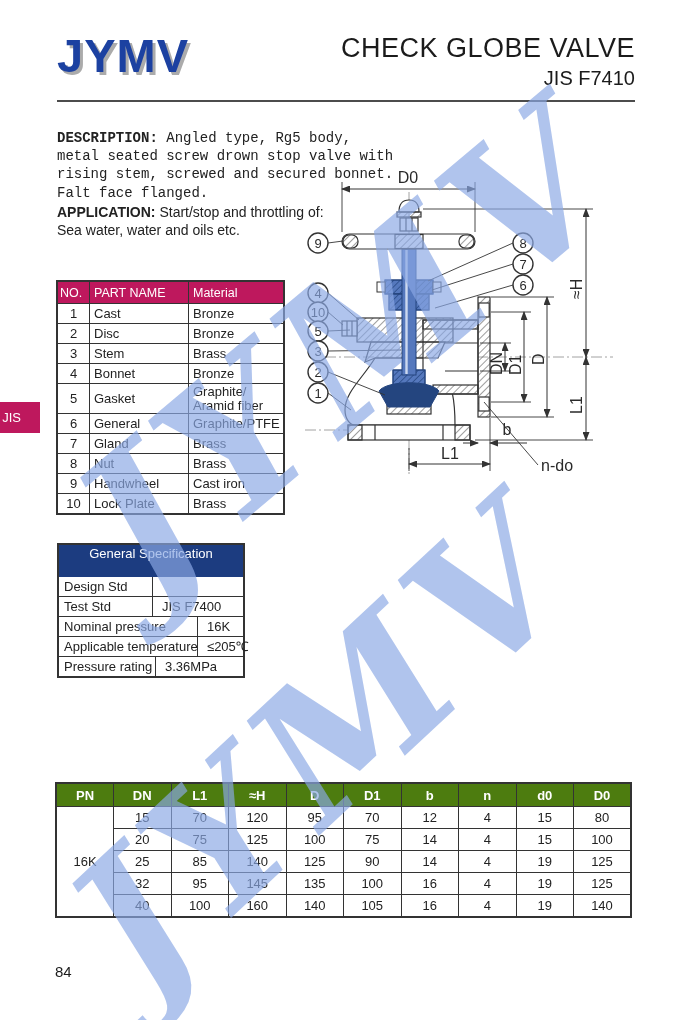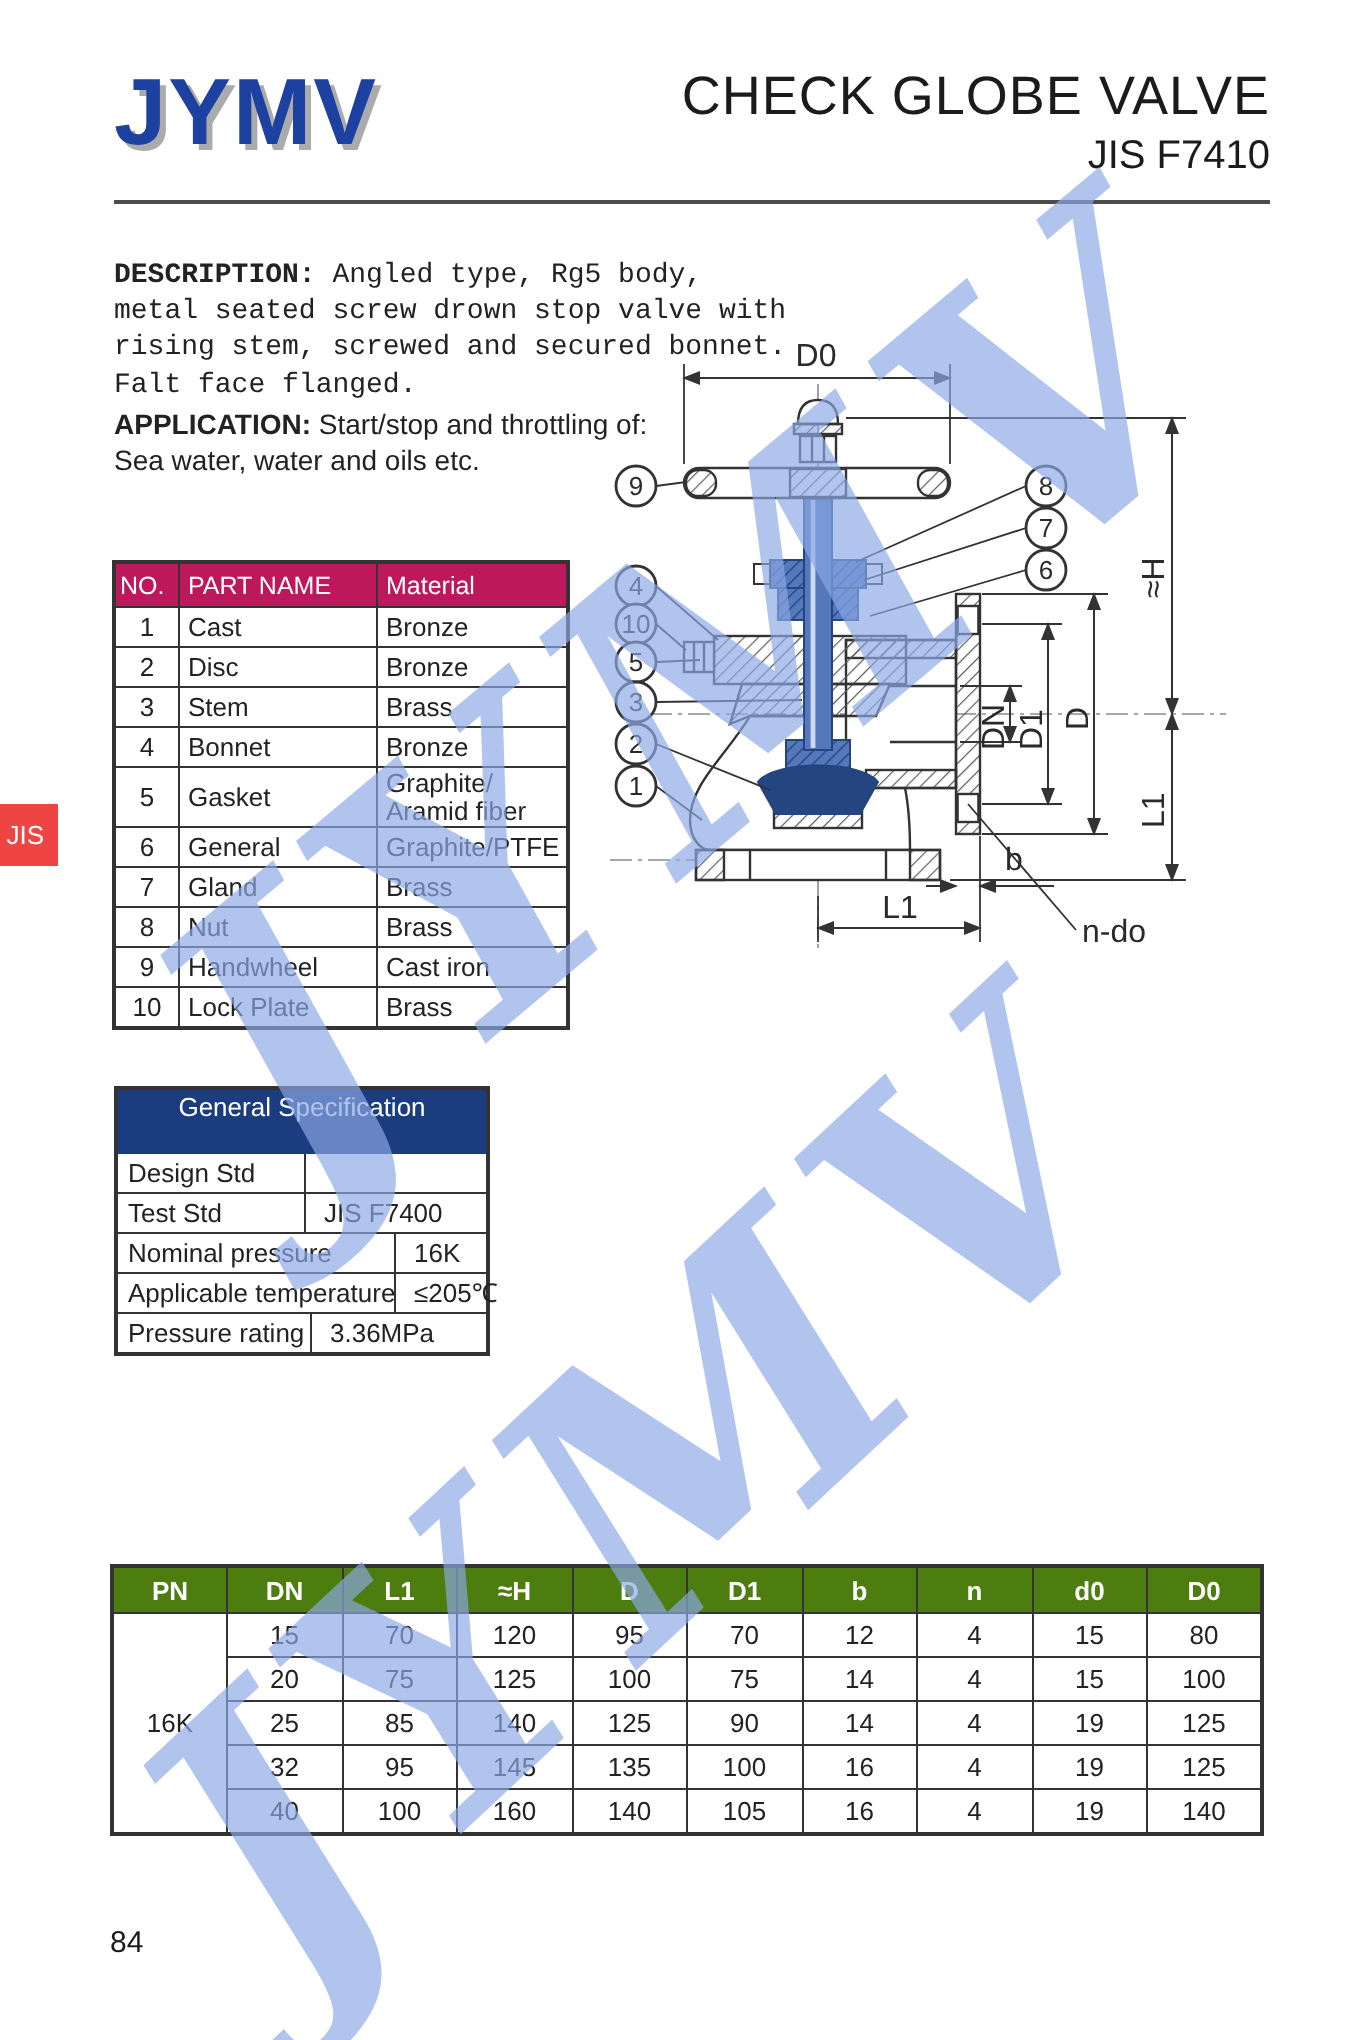--- a/index.html
+++ b/index.html
@@ -32,22 +32,22 @@
   .parts table{width:201px;table-layout:fixed;border:2px solid #333;}
   .parts th,.parts td{border:1px solid #333;font-size:13px;padding:1px 4px;height:17px;}
   .parts th{background:#be185d;color:#fff;font-weight:normal;font-size:12.5px;text-align:left;padding:2px 4px;}
   .parts th:nth-child(1){width:25px;padding-left:2px;}
   .parts th:nth-child(2){width:90px;}
   .parts th:nth-child(3){width:86px;}
   .parts td{white-space:pre-line;line-height:1.05;}
   .parts td:nth-child(1){text-align:center;}
   
   .side-tab{
-    position:absolute;left:0;top:402px;width:29px;height:31px;background:#ef4444;
-    color:#fff;font-size:13px;line-height:31px;text-align:right;padding-right:7px;box-sizing:border-box;
+    position:absolute;left:0;top:402px;width:40px;height:31px;background:#be185d;
+    color:#fff;font-size:13px;line-height:31px;text-align:right;padding-right:19px;box-sizing:border-box;
   }
   
   .spec{position:absolute;left:57px;top:543px;width:188px;border:2px solid #333;box-sizing:border-box;}
   .spec-title{background:#1c3c80;color:#fff;font-size:13px;text-align:center;height:32px;line-height:18px;}
   .spec-row{display:grid;height:19px;border-top:1px solid #333;font-size:13px;}
   .spec-row.w93{grid-template-columns:93px 1fr;}
   .spec-row.w138{grid-template-columns:138px 1fr;}
   .spec-row.w96{grid-template-columns:96px 1fr;}
   .spec-label{padding-left:5px;line-height:19px;white-space:nowrap;}
   .spec-value{border-left:1px solid #333;padding-left:9px;line-height:19px;white-space:nowrap;}

